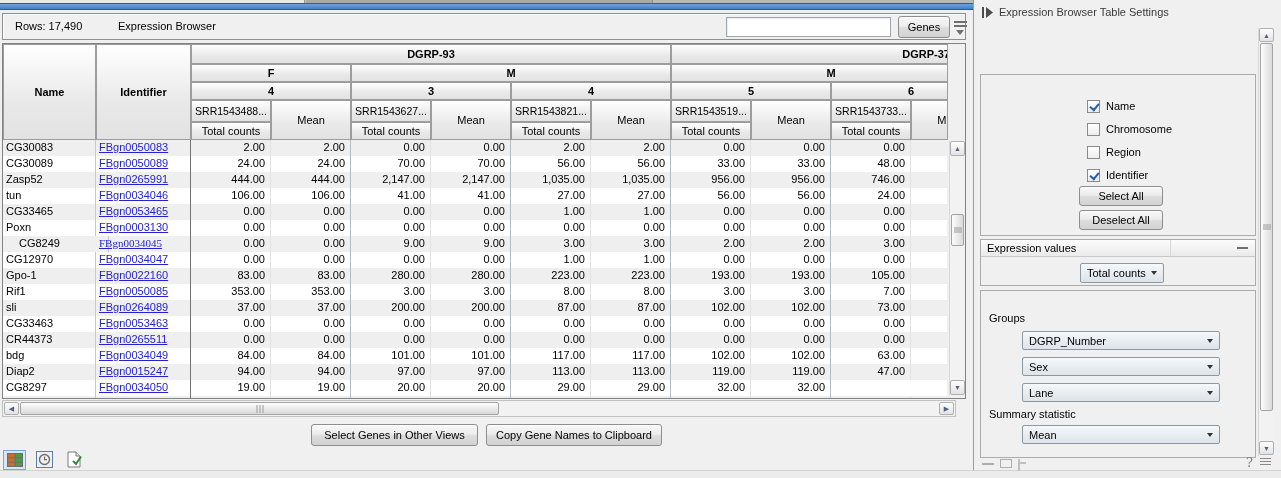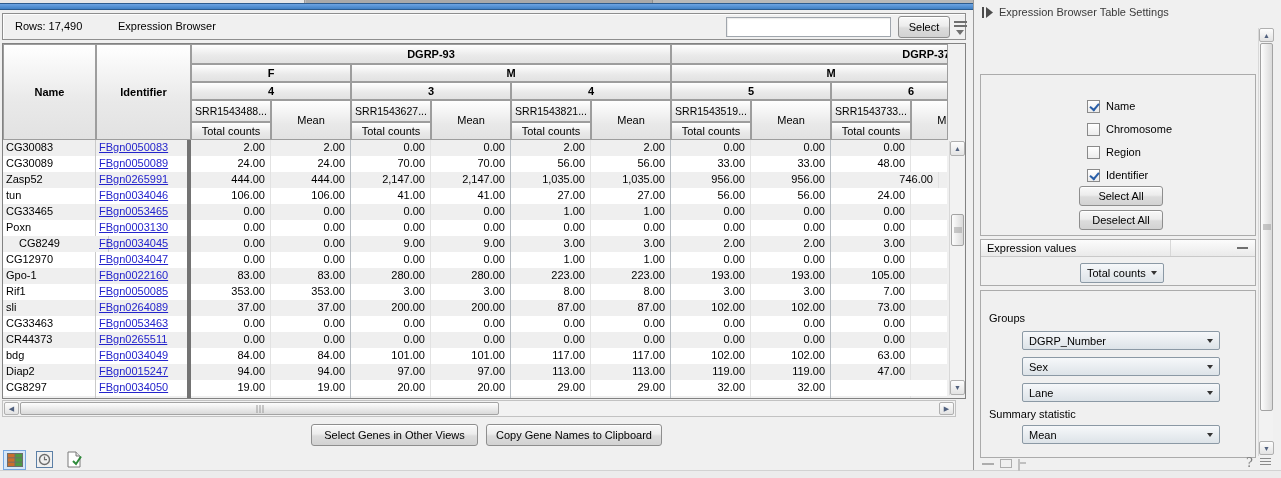--- a/index.html
+++ b/index.html
@@ -36,21 +36,21 @@
   .hcell { position:absolute; display:flex; align-items:center; justify-content:center;
            background:linear-gradient(#ffffff,#e9e9e9 60%,#e2e2e2); border:1px solid #9d9d9d; overflow:hidden; white-space:nowrap; }
   .hcell.right { justify-content:flex-end; padding-right:34px; font-weight:bold; }
   .hcell.bold { font-weight:bold; }
   .trow { position:absolute; width:988px; height:16px; background:#fff; }
   .trow.stripe { background:#efefef; }
   .tcell { position:absolute; top:0; height:16px; line-height:15px; overflow:hidden; white-space:nowrap; }
   .tcell.num { text-align:right; padding-right:5px; border-right:1px solid #e2e2e2; }
   .tcell.num.pair-end { border-right:1px solid #b6bcc2; }
   .tcell.name { padding-left:3px; border-right:1px solid #c9c9c9; }
-  .tcell.ident { padding-left:3px; border-right:4px solid #737373; }
+  .tcell.ident { padding-left:3px; border-right:1px solid #737373; }
   .tcell.ident a { color:#2424cc; text-decoration:underline; }
   .corner { position:absolute; right:1px; top:0; width:17px; height:96px; background:#f0f0f0; border-left:1px solid #9d9d9d; }
 
   
   .sb-btn { position:absolute; background:linear-gradient(#fdfdfd,#e3e3e3); border:1px solid #b0b0b0; border-radius:2px;
             color:#51617f; display:flex; align-items:center; justify-content:center; font-size:7px; line-height:1; }
   .sb-track-v { position:absolute; width:15px; background:#f2f2f2; border-left:1px solid #d8d8d8; }
   .sb-thumb-v { position:absolute; left:1px; width:13px; background:linear-gradient(to right,#fdfdfd,#dadada); border:1px solid #a3a3a3; border-radius:2px; }
   .sb-thumb-v .grip, .sb-thumb-h .grip { position:absolute; left:50%; top:50%; transform:translate(-50%,-50%); }
   .grip i { display:block; background:#9a9a9a; }
@@ -102,21 +102,21 @@
   <div class="tabstrip">
     <div class="seg1"></div>
     <div class="seg2"></div>
   </div>
   <div class="bluebar"></div>
 
   <div class="toolbar">
     <span class="rows-label">Rows: 17,490</span>
     <span class="doc-title">Expression Browser</span>
     <input class="filter-input" type="text" value="" style="">
-    <button class="win-btn filter-btn">Select</button>
+    <button class="win-btn filter-btn">Genes</button>
     <div class="filter-opts">
       <span class="bar" style="top:1px"></span>
       <span class="bar" style="top:5px"></span>
       <span class="tri"></span>
     </div>
   </div>
 
   <div class="table-wrap">
     <div class="table-clip">
       <div id="thead" style="position:absolute;left:0;top:0;width:988px;height:96px;background:#f0f0f0;">
@@ -181,21 +181,21 @@
             <div class="tcell name" style="left: 0px; width: 93px;">Zasp52</div>
             <div class="tcell ident" style="left: 93px; width: 95px;"><a href="#">FBgn0265991</a></div>
             <div class="tcell num" style="left: 188px; width: 80px;">444.00</div>
             <div class="tcell num pair-end" style="left: 268px; width: 80px;">444.00</div>
             <div class="tcell num" style="left: 348px; width: 80px;">2,147.00</div>
             <div class="tcell num pair-end" style="left: 428px; width: 80px;">2,147.00</div>
             <div class="tcell num" style="left: 508px; width: 80px;">1,035.00</div>
             <div class="tcell num pair-end" style="left: 588px; width: 80px;">1,035.00</div>
             <div class="tcell num" style="left: 668px; width: 80px;">956.00</div>
             <div class="tcell num pair-end" style="left: 748px; width: 80px;">956.00</div>
-            <div class="tcell num" style="left: 856px; width: 80px;">746.00</div>
+            <div class="tcell num" style="left: 828px; width: 80px;">746.00</div>
             <div class="tcell num" style="left: 908px; width: 80px;"></div>
           </div>
           <div class="trow" style="left: 0px; top: 48px;">
             <div class="tcell name" style="left: 0px; width: 93px;">tun</div>
             <div class="tcell ident" style="left: 93px; width: 95px;"><a href="#">FBgn0034046</a></div>
             <div class="tcell num" style="left: 188px; width: 80px;">106.00</div>
             <div class="tcell num pair-end" style="left: 268px; width: 80px;">106.00</div>
             <div class="tcell num" style="left: 348px; width: 80px;">41.00</div>
             <div class="tcell num pair-end" style="left: 428px; width: 80px;">41.00</div>
             <div class="tcell num" style="left: 508px; width: 80px;">27.00</div>
@@ -228,21 +228,21 @@
             <div class="tcell num pair-end" style="left: 428px; width: 80px;">0.00</div>
             <div class="tcell num" style="left: 508px; width: 80px;">0.00</div>
             <div class="tcell num pair-end" style="left: 588px; width: 80px;">0.00</div>
             <div class="tcell num" style="left: 668px; width: 80px;">0.00</div>
             <div class="tcell num pair-end" style="left: 748px; width: 80px;">0.00</div>
             <div class="tcell num" style="left: 828px; width: 80px;">0.00</div>
             <div class="tcell num" style="left: 908px; width: 80px;"></div>
           </div>
           <div class="trow stripe" style="left: 0px; top: 96px;">
             <div class="tcell name" style="left: 13px; width: 93px;">CG8249</div>
-            <div class="tcell ident" style="left: 93px; width: 95px;"><a href="#">FBgn0034045</a></div>
+            <div class="tcell ident" style="left: 93px; width: 95px; font-family: Liberation Serif, serif;"><a href="#">FBgn0034045</a></div>
             <div class="tcell num" style="left: 188px; width: 80px;">0.00</div>
             <div class="tcell num pair-end" style="left: 268px; width: 80px;">0.00</div>
             <div class="tcell num" style="left: 348px; width: 80px;">9.00</div>
             <div class="tcell num pair-end" style="left: 428px; width: 80px;">9.00</div>
             <div class="tcell num" style="left: 508px; width: 80px;">3.00</div>
             <div class="tcell num pair-end" style="left: 588px; width: 80px;">3.00</div>
             <div class="tcell num" style="left: 668px; width: 80px;">2.00</div>
             <div class="tcell num pair-end" style="left: 748px; width: 80px;">2.00</div>
             <div class="tcell num" style="left: 828px; width: 80px;">3.00</div>
             <div class="tcell num" style="left: 908px; width: 80px;"></div>

